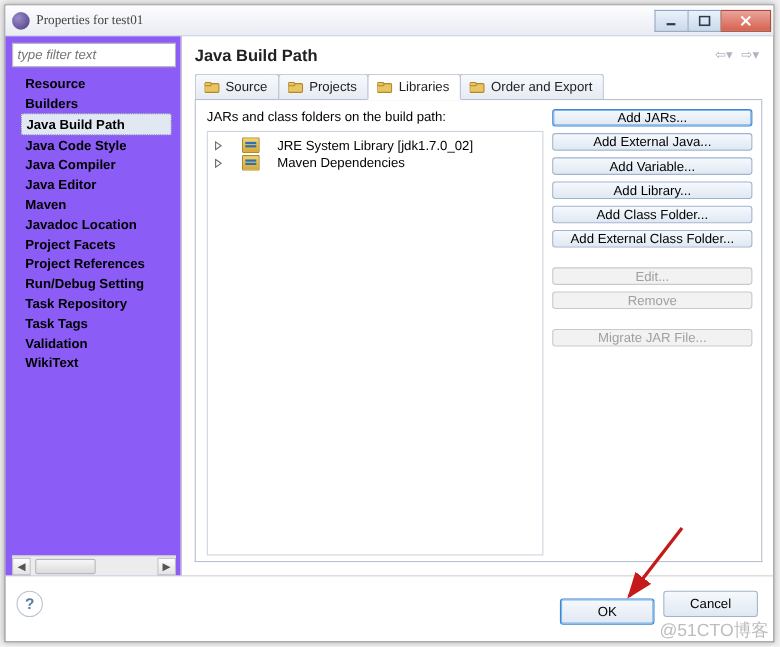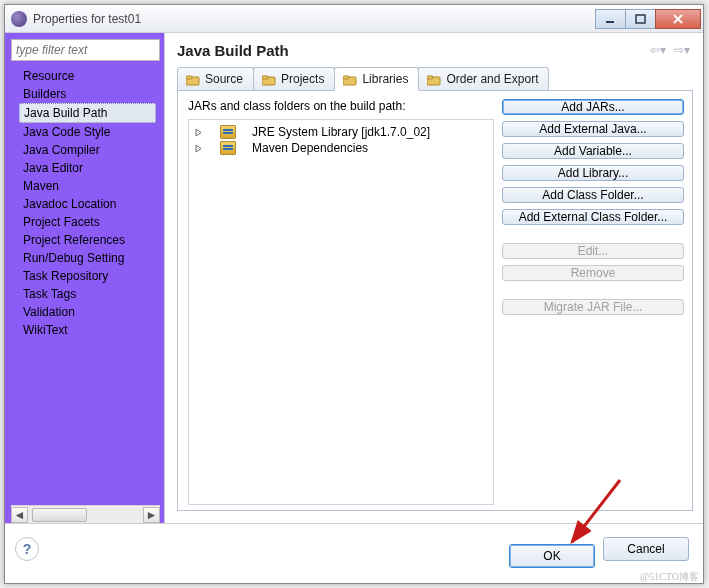--- a/index.html
+++ b/index.html
@@ -2,47 +2,47 @@
 <html><head>
 <meta charset="utf-8">
 <style>
 * { box-sizing: border-box; margin: 0; padding: 0; font-family: "Segoe UI", Tahoma, sans-serif; font-size: 12px; }
 body { background: #f0f0f0; width: 709px; height: 588px; position: relative; overflow: hidden; }
 
 .window { position: absolute; left: 4px; top: 4px; width: 700px; height: 580px; background: #fff; border: 1px solid #8a8a8a; box-shadow: 0 0 6px rgba(0,0,0,.3); }
 
 .titlebar { height: 28px; background: linear-gradient(#fdfdfe,#e9ecf3); display: flex; align-items: center; padding: 0 2px 0 6px; border-bottom: 1px solid #c9cfdb; }
 .titlebar .app-icon { width: 16px; height: 16px; border-radius: 50%; background: radial-gradient(circle at 35% 35%, #9b8bce, #4a3a7a); margin-right: 6px; }
-.titlebar .title { flex: 1; color: #444; }
+.titlebar .title { flex: 1; color: #444; font-family: Liberation Serif, serif; }
 .winbtns { display: flex; gap: 0; }
 .winbtn { width: 30px; height: 20px; border: 1px solid #8fa6c0; background: linear-gradient(#eaf1fb,#cbd9ea); display: flex; align-items: center; justify-content: center; color: #2a3a52; }
 .winbtn.min, .winbtn.max { border-right: none; }
 .winbtn.close { width: 46px; background: linear-gradient(#e9a39a,#d6624f); border-color: #a54e3f; color: #fff; }
 .winbtn svg { width: 12px; height: 10px; }
 
 .content { display: flex; height: 490px; }
 
 .sidebar { width: 160px; border-right: 1px solid #d0d0d0; display: flex; flex-direction: column; padding: 6px 4px 0 6px; background: #8b5cf6; }
 .filter { width: 100%; height: 22px; border: 1px solid #b8b8b8; padding: 0 4px; color: #888; font-style: italic; margin-bottom: 4px; }
-.tree { flex: 1; overflow: hidden; padding: 2px 0 0 8px; }
+.tree { flex: 1; overflow: hidden; padding: 2px 0 0 8px; font-weight: bold; }
 .tree-item { padding: 2px 2px 2px 4px; color: #000; white-space: nowrap; cursor: default; }
 .tree-item.selected { background: #e2e8f2; border: 1px dotted #7a8aa8; border-radius: 2px; margin: 0 4px 0 0; }
 .hscroll { height: 18px; border-top: 1px solid #d0d0d0; display: flex; align-items: center; background: #f4f4f4; }
 .hscroll .arrow { width: 17px; height: 16px; border: 1px solid #bcbcbc; background: linear-gradient(#fdfdfd,#e4e4e4); display:flex; align-items:center; justify-content:center; color:#555;}
 .hscroll .track { flex:1; height:16px; background:#ececec; position:relative;}
 .hscroll .thumb { position:absolute; left:4px; top:0; width:55px; height:14px; margin-top:1px; background:linear-gradient(#f6f6f6,#dcdcdc); border:1px solid #b8b8b8; border-radius:2px;}
 
 .main { flex: 1; padding: 8px 10px 0 12px; position: relative; }
 .main-header { display: flex; align-items: center; justify-content: space-between; margin-bottom: 8px; }
 .main-title { font-size: 15px; font-weight: bold; color: #222; }
 .navbtns { display: flex; gap: 2px; }
 .navbtn { width: 22px; height: 18px; color: #aeb4c0; display:flex;align-items:center;justify-content:center;}
 
 .tabbar { display: flex; border-bottom: 1px solid #b7c0cf; position: relative; }
-.tab { display: flex; align-items: flex-end; gap: 5px; padding: 4px 10px 4px 8px; border: 1px solid #b7c0cf; border-bottom: none; background: linear-gradient(#f7f9fc,#e6ebf3); margin-right: -1px; border-radius: 3px 3px 0 0; color: #222; cursor:default;}
+.tab { display: flex; align-items: center; gap: 5px; padding: 4px 10px 4px 8px; border: 1px solid #b7c0cf; border-bottom: none; background: linear-gradient(#f7f9fc,#e6ebf3); margin-right: -1px; border-radius: 3px 3px 0 0; color: #222; cursor:default;}
 .tab.active { background: #fff; position: relative; z-index: 2; border-bottom: 1px solid #fff; margin-bottom: -1px; }
 .tab .ticon { width: 14px; height: 12px; }
 
 .tabpanel { border: 1px solid #b7c0cf; border-top: none; height: 420px; padding: 8px 8px 8px 10px; display: flex; gap: 8px; }
 .panel-left { flex: 1; }
 .panel-desc { margin-bottom: 6px; color: #000; }
 .jar-list { border: 1px solid #cfd5de; height: 386px; background: #fff; padding: 4px 2px; }
 .jar-item { display: flex; align-items: center; gap: 16px; padding: 1px 2px; }
 .jar-item .exp { width: 11px; height: 11px; display:flex;align-items:center;justify-content:center;}
 .jar-item .exp svg { width:9px;height:9px;}
@@ -55,21 +55,21 @@
 .btn.disabled { color: #a0a0a0; border-color: #c9c9c9; background: #f2f2f2; }
 .btn-gap { height: 6px; }
 
 .footer { height: 50px; border-top: 1px solid #d0d0d0; display: flex; align-items: center; padding: 0 14px 0 10px; }
 .help { width: 24px; height: 24px; border: 1px solid #b8c3d2; border-radius: 50%; color: #5a7aa8; display:flex;align-items:center;justify-content:center; font-weight:bold; font-size:14px;}
 .footer-spacer { flex: 1; }
 .fbtn { width: 86px; height: 24px; border: 1px solid #9fb3cd; background: linear-gradient(#f6f9fd,#dfe8f2); border-radius: 3px; margin-left: 8px; display:flex;align-items:center;justify-content:center;}
 .fbtn.primary { border-color: #3d86d6; box-shadow: 0 0 0 1px #7db4eb inset; margin-top: 14px; }
 
 .arrow-overlay { position:absolute; pointer-events:none; }
-.watermark { position:absolute; right:10px; bottom:4px; color:#bdbdbd; font-size:10px;font-family:Liberation Serif, serif;}
+.watermark { position:absolute; right:10px; bottom:4px; color:#bdbdbd; font-size:16px;}
 </style>
 </head>
 <body>
 
 <div class="window">
 
   <div class="titlebar">
     <div class="app-icon"></div>
     <div class="title">Properties for test01</div>
     <div class="winbtns">

